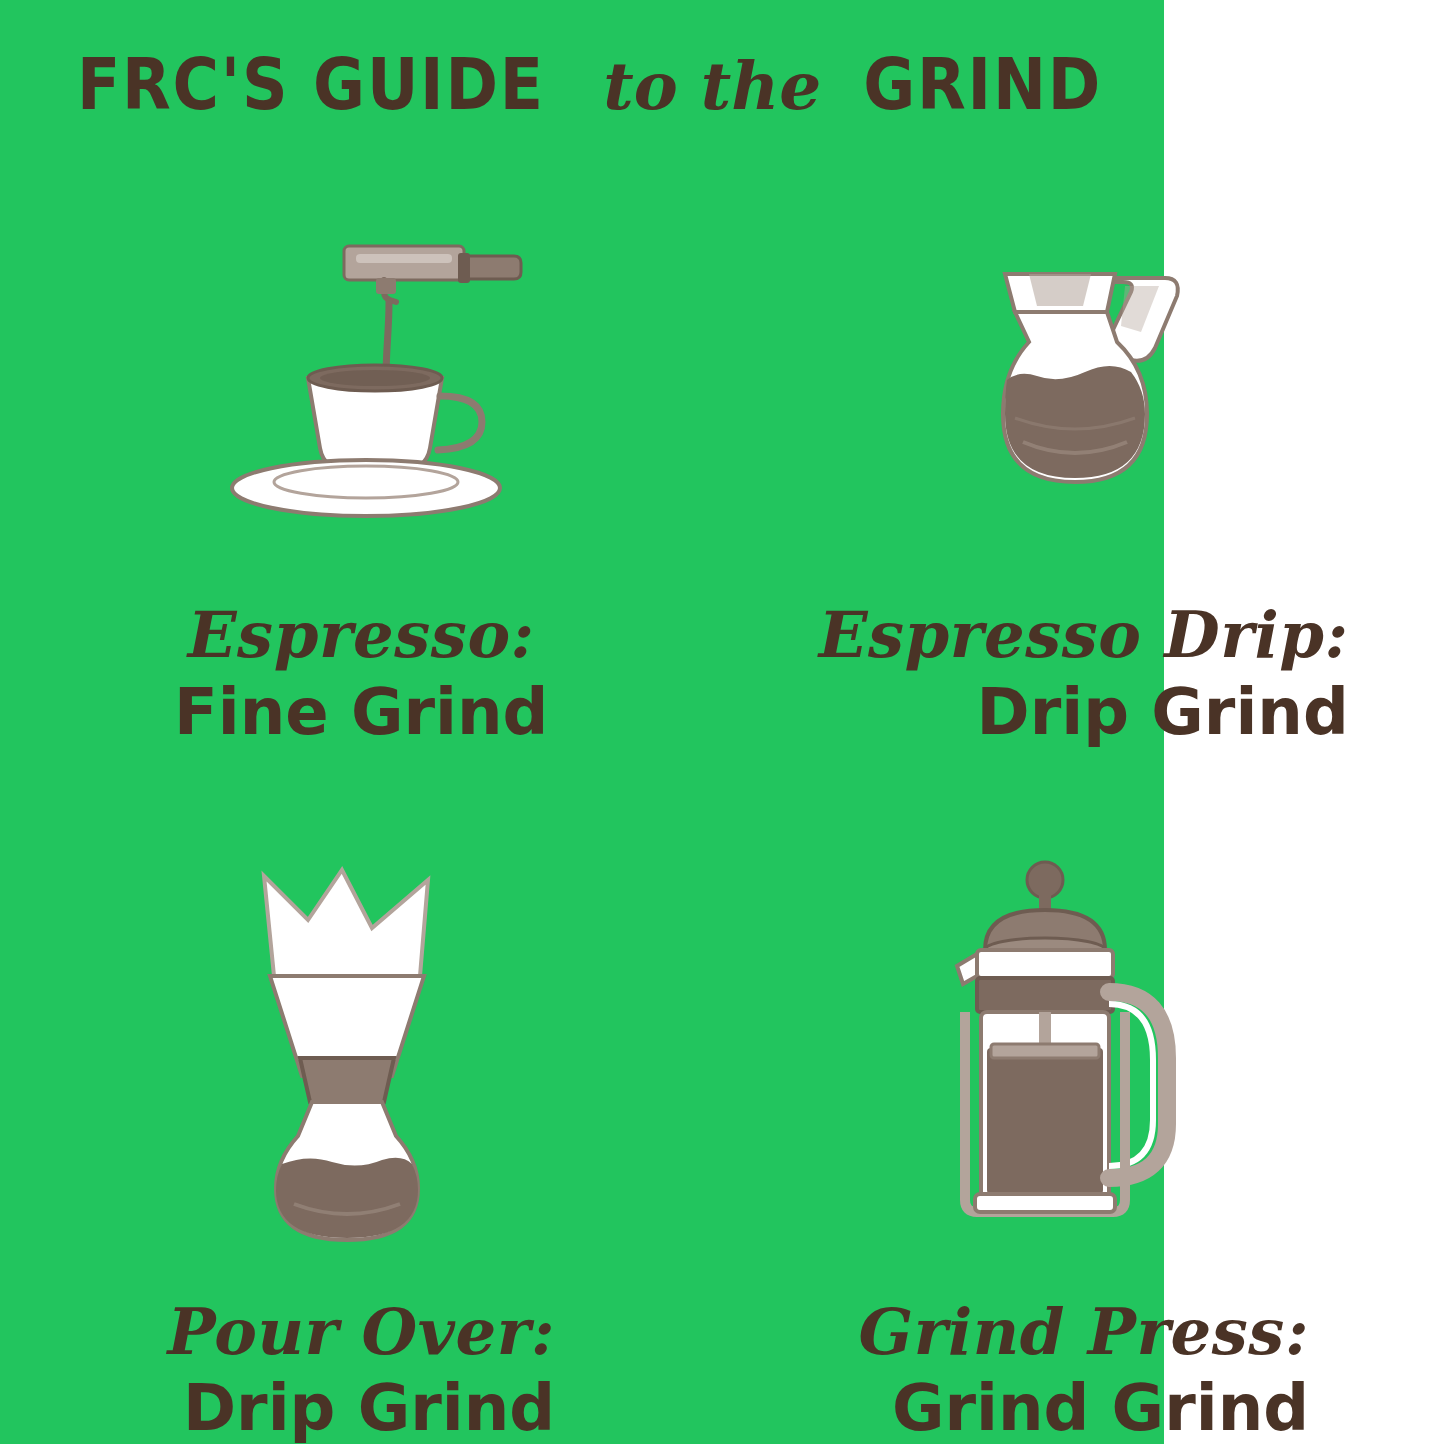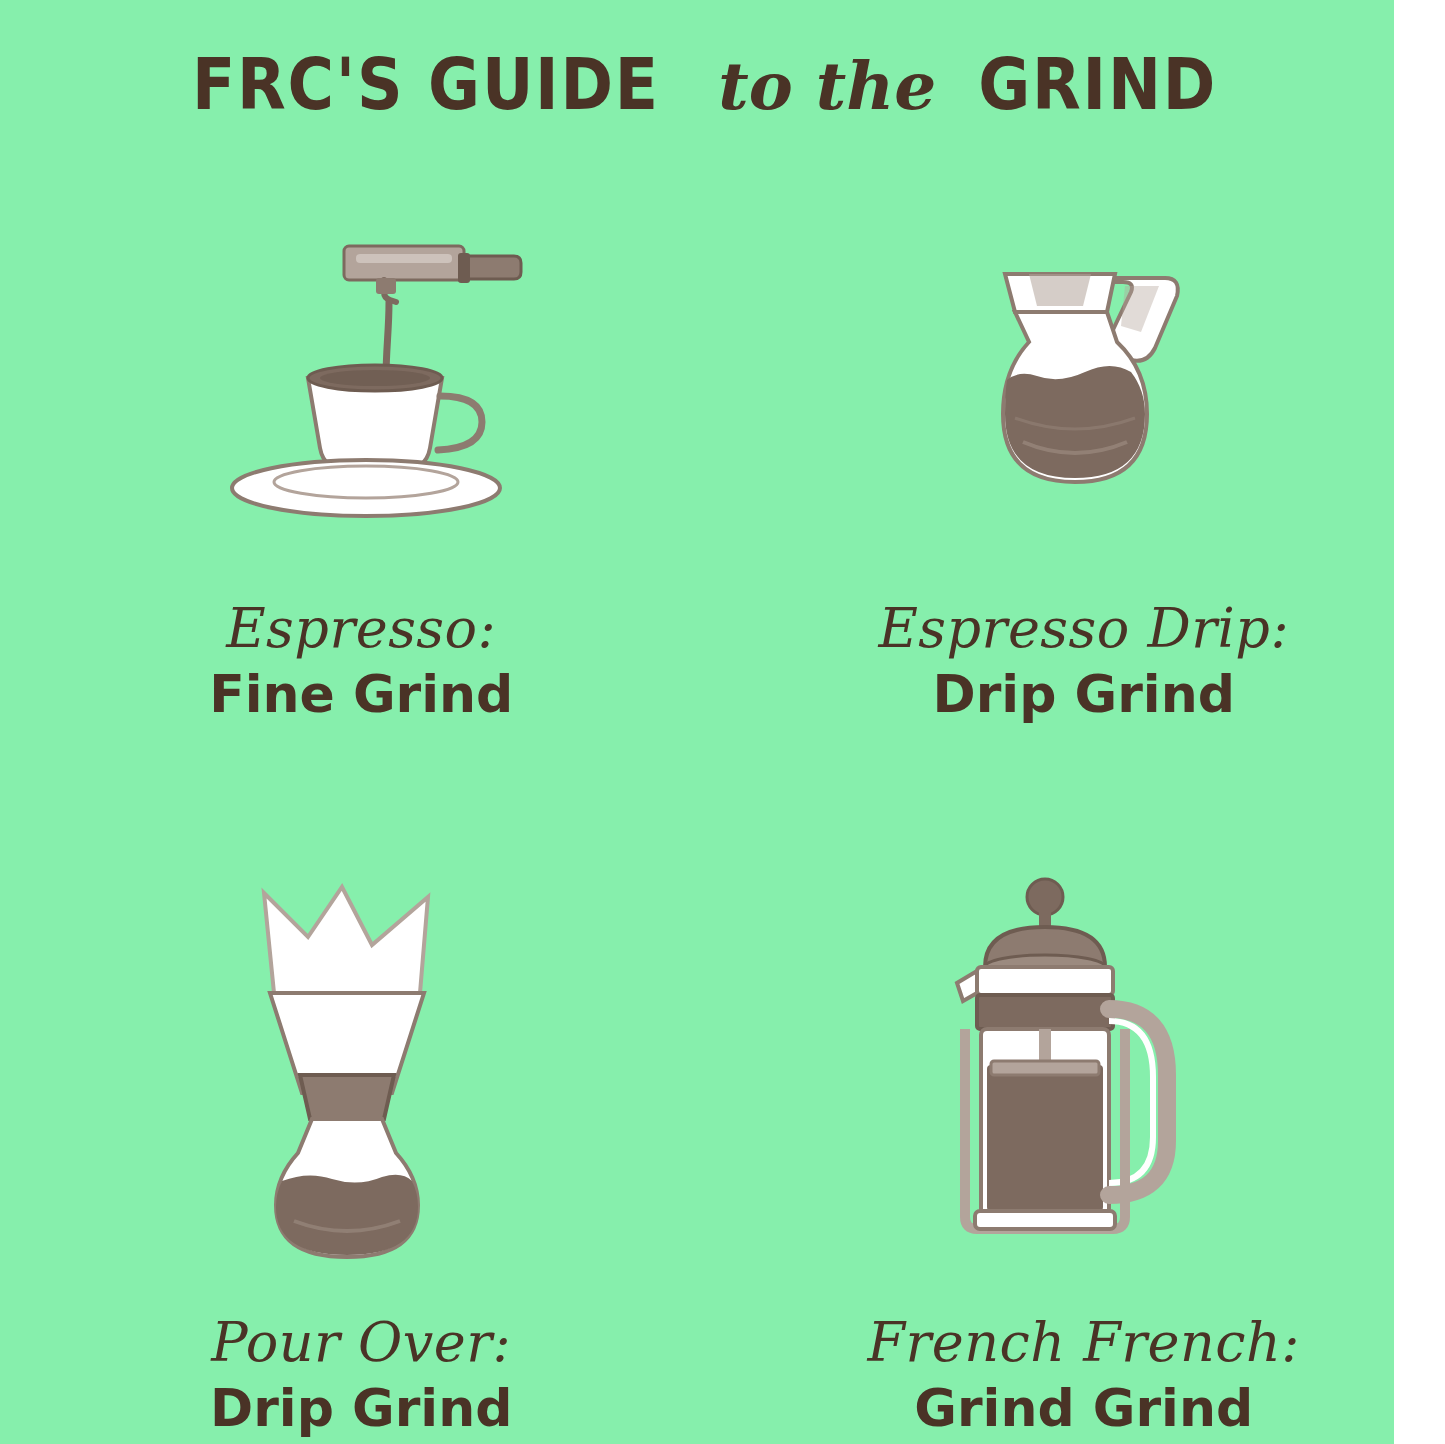--- a/index.html
+++ b/index.html
@@ -9,23 +9,23 @@
   }
   body {
     width: 1445px;
     height: 1444px;
     font-family: "Liberation Sans", sans-serif;
     color: #4a3b30;
     overflow: hidden;
   }
   .page {
     position: relative;
-    width: 1394px;
+    width: 1164px;
     height: 1444px;
-    background: #86efac;
+    background: #22c55e;
     box-sizing: border-box;
   }
   .title {
     position: absolute;
     top: 48px;
     left: 0;
     width: 100%;
     text-align: center;
     font-family: "DejaVu Sans", sans-serif;
     font-weight: bold;
@@ -80,31 +80,32 @@
     text-align: center;
     line-height: 1.12;
     color: #4a3326;
   }
   .cell.row1 .caption { margin-top: 34px; }
   .cell.row2 .caption { margin-top: 28px; }
   .cap-line1 {
     display: block;
     font-family: "DejaVu Serif", serif;
     font-style: italic;
-    font-weight: normal;
-    font-size: 54px;
+    font-weight: bold;
+    font-size: 64px;
     letter-spacing: 0.5px;
   }
   .cap-line2 {
     display: block;
     font-family: "DejaVu Sans", sans-serif;
     font-weight: bold;
-    font-size: 52px;
+    font-size: 64px;
     letter-spacing: 0px;
     margin-top: 6px;
+    text-align: right;
   }
 </style>
 </head>
 <body>
 
 <div class="page">
 
   <div class="title">
     <span class="cond">FRC'S GUIDE</span>
     <span class="ital">to the</span>
@@ -213,19 +214,19 @@
           <rect x="72" y="186" width="108" height="14" rx="3" fill="#b3a49b" stroke="#8d7b70" stroke-width="3"></rect>
 
           <path d="M190 134 Q248 134 248 200 L248 266 Q248 320 190 320" stroke="#b3a49b" stroke-width="18" fill="none" stroke-linecap="round"></path>
           <path d="M190 146 Q234 146 234 202 L234 262 Q234 308 190 308" stroke="#ffffff" stroke-width="6" fill="none"></path>
 
           <path d="M46 154 L46 342 Q46 354 58 354 L194 354 Q206 354 206 342 L206 154" stroke="#b3a49b" stroke-width="10" fill="none" stroke-linejoin="round"></path>
           <rect x="56" y="336" width="140" height="18" rx="5" fill="#ffffff" stroke="#8d7b70" stroke-width="4"></rect>
         </svg>
       </div>
       <div class="caption">
-        <span class="cap-line1">French French:</span>
+        <span class="cap-line1">Grind Press:</span>
         <span class="cap-line2">Grind Grind</span>
       </div>
     </div>
 
   </div>
 </div>
 
 </body></html>

